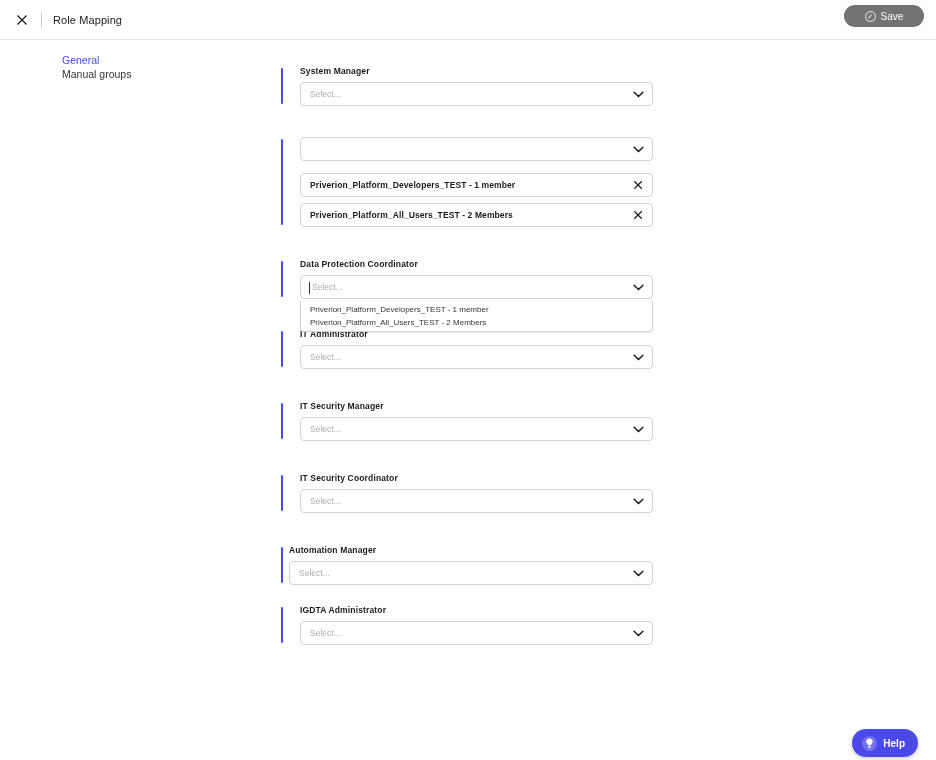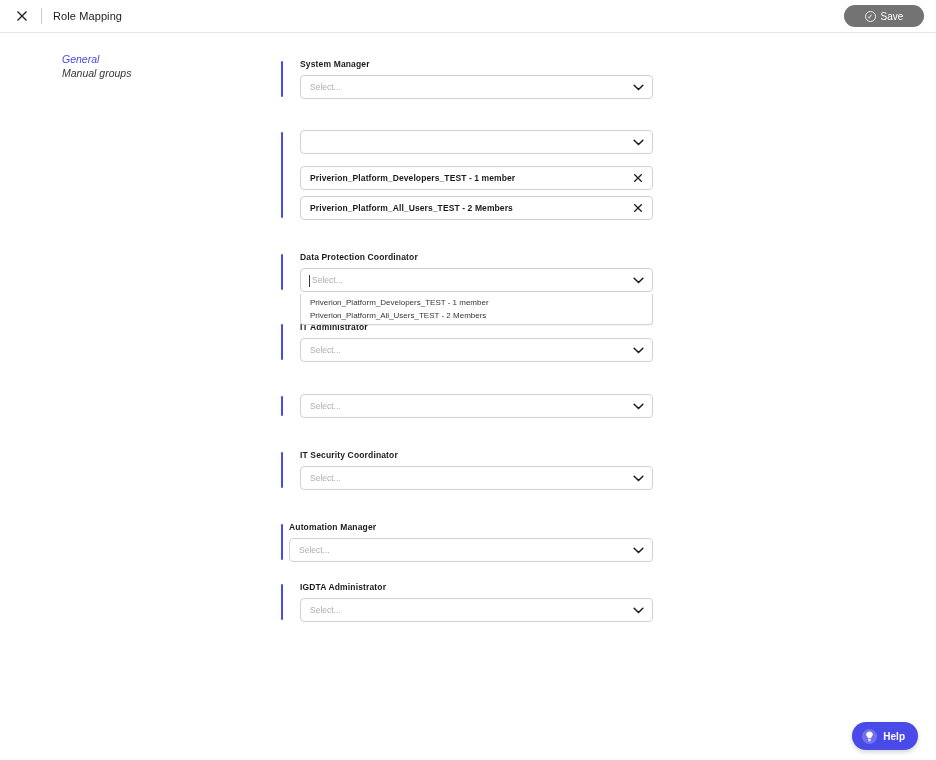--- a/index.html
+++ b/index.html
@@ -9,21 +9,21 @@
     width: 936px;
     height: 760px;
     background: #ffffff;
     font-family: "Liberation Sans", sans-serif;
     overflow: hidden;
   }
 
   
   .topbar {
     position: relative;
-    height: 33px;
+    height: 40px;
     background: #ffffff;
     border-bottom: 1px solid #e3e5e9;
     display: flex;
     align-items: center;
     padding: 0 12px;
   }
   .close-btn {
     width: 20px;
     height: 20px;
     display: flex;
@@ -79,23 +79,22 @@
   .page {
     position: relative;
     height: 727px;
     background: #ffffff;
   }
 
   
   .sidenav {
     position: absolute;
     left: 62px;
-    top: 20px;
+    top: 14px;
     width: 180px;
-    font-style: italic;
   }
   .nav-item {
     font-size: 10.5px;
     line-height: 13px;
     margin-bottom: 1px;
     color: #34353a;
     cursor: pointer;
   }
   .nav-item.active { color: #4a4ae8; }
 
@@ -349,20 +348,21 @@
         <span class="placeholder">Select...</span>
         <span class="caretwrap">
           <svg class="caret" viewBox="0 0 12 8">
               <path d="M1 1.4 L6 6.3 L11 1.4" fill="none" stroke="#1b1b1f" stroke-width="1.7" stroke-linecap="round"></path>
             </svg>
         </span>
       </div>
     </div>
 
     <div class="field-group" style="margin-bottom:32px;">
+      <div class="field-label">IT Security Manager</div>
       <div class="select-box">
         <span class="placeholder">Select...</span>
         <span class="caretwrap">
           <svg class="caret" viewBox="0 0 12 8">
               <path d="M1 1.4 L6 6.3 L11 1.4" fill="none" stroke="#1b1b1f" stroke-width="1.7" stroke-linecap="round"></path>
             </svg>
         </span>
       </div>
     </div>
 

